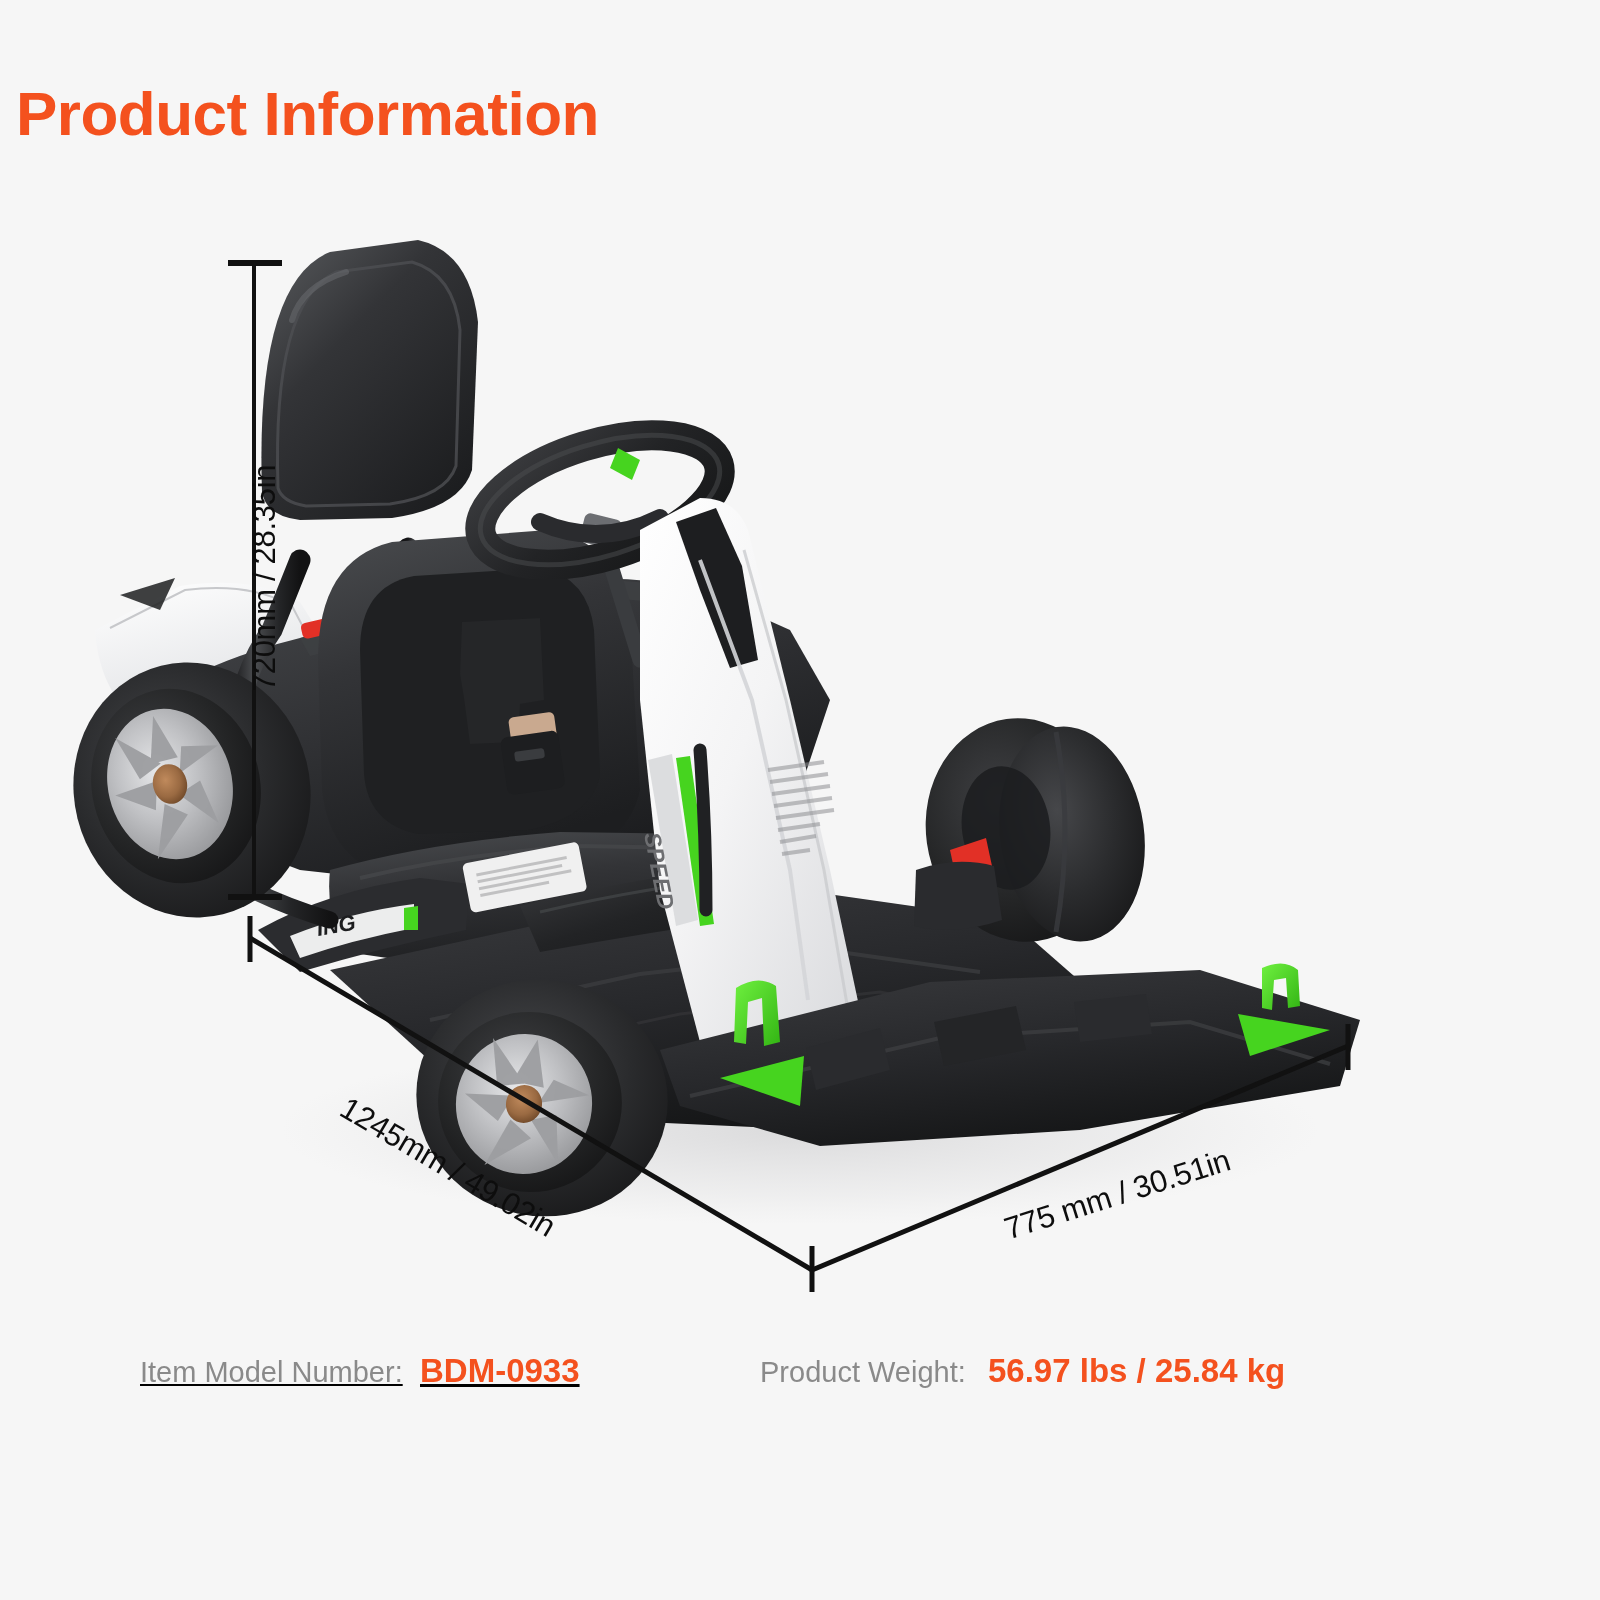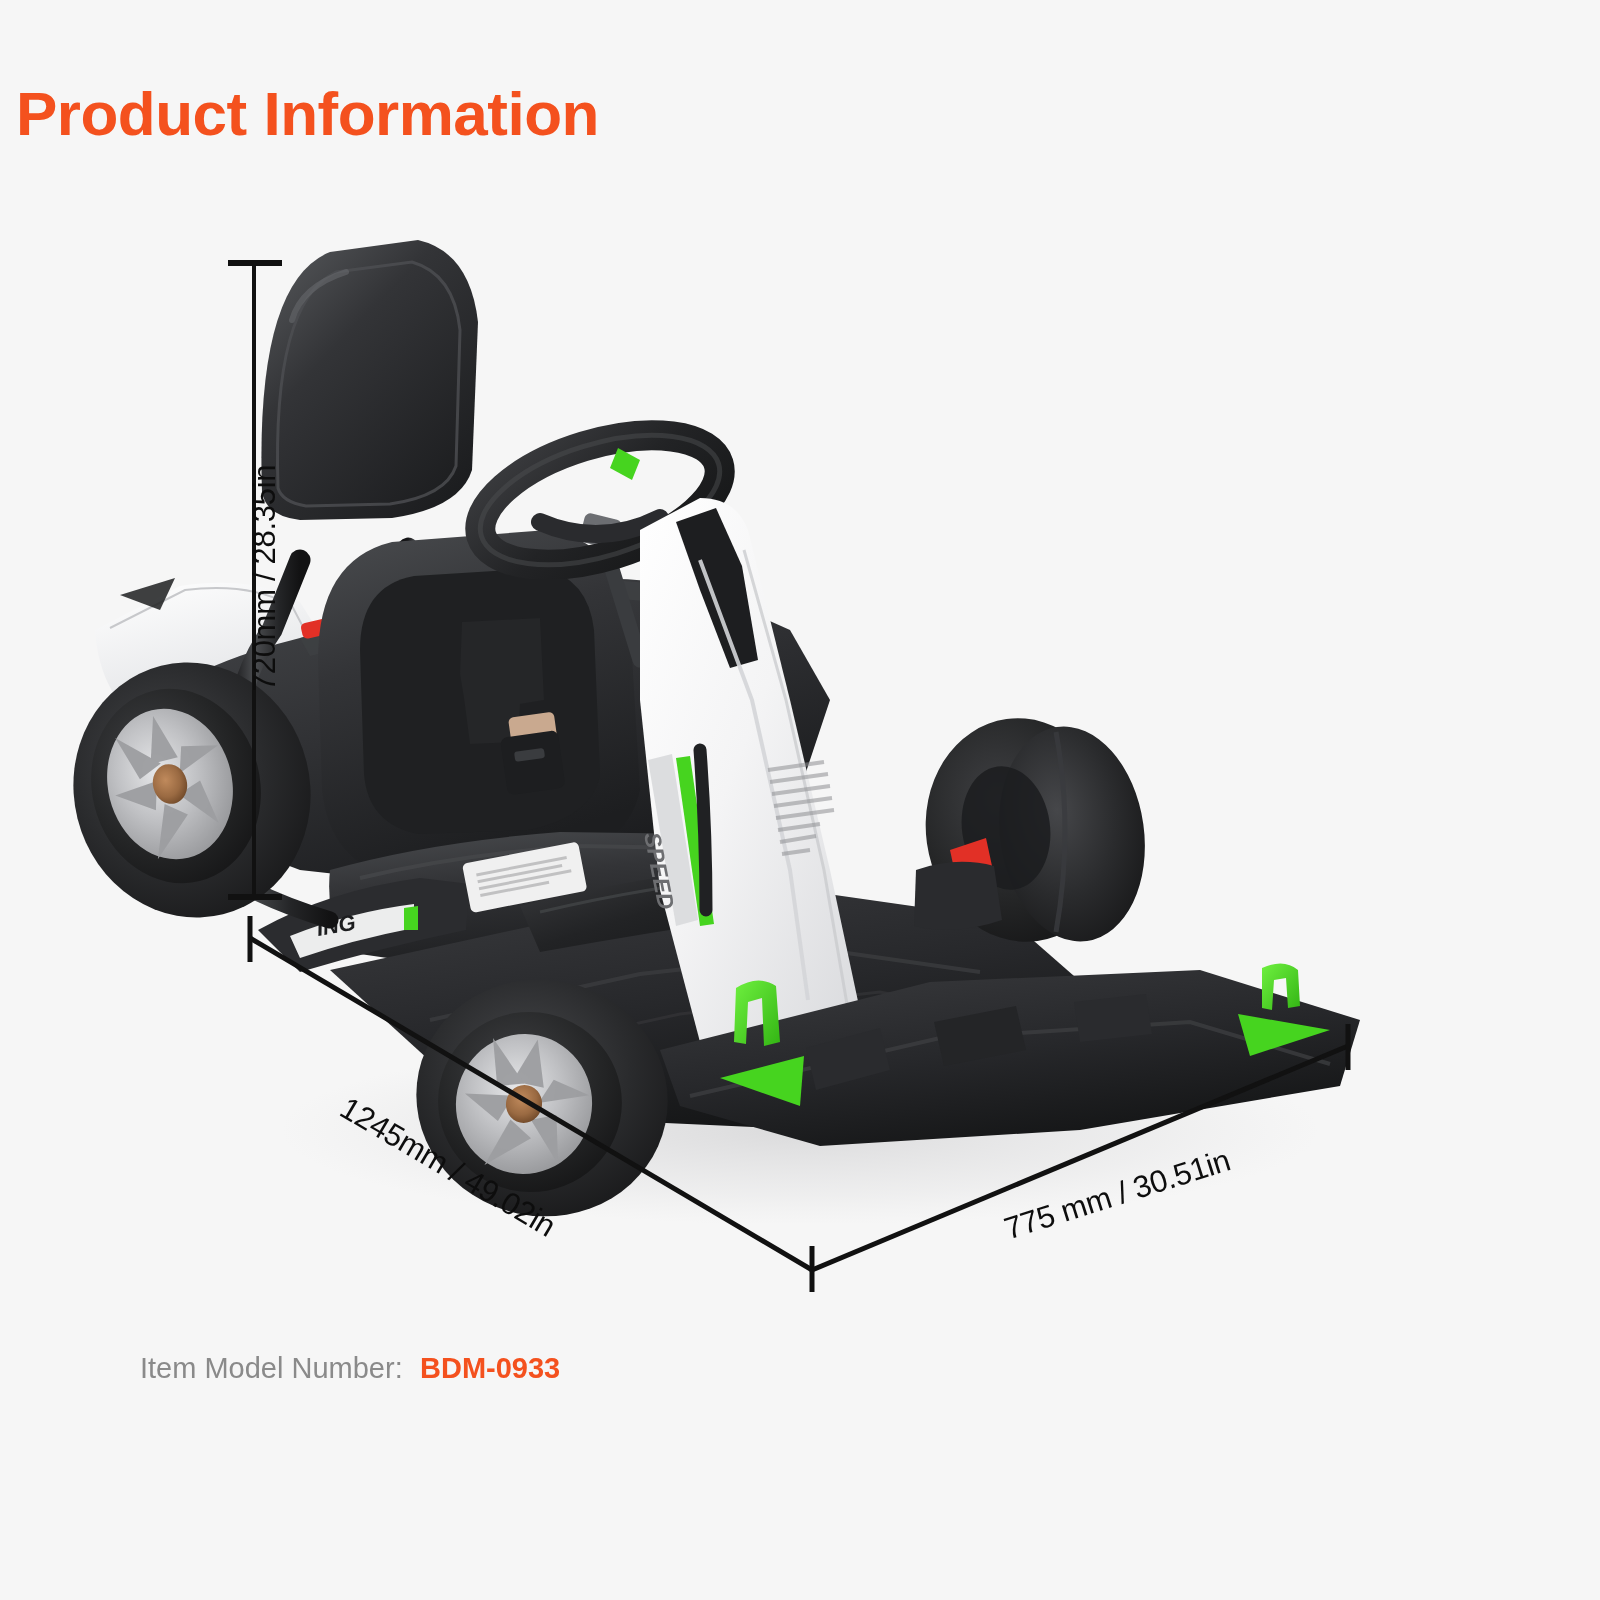--- a/index.html
+++ b/index.html
@@ -83,34 +83,34 @@
     justify-content: flex-start;
     padding-left: 140px;
     box-sizing: border-box;
     gap: 0px;
   }
   .spec-column {
     display: flex;
     flex-direction: column;
     gap: 14px;
   }
-  #spec-col-left { width: 620px; }
+  #spec-col-left { width: 620px; text-decoration: underline; }
   #spec-col-right { width: 700px; }
   .spec-row {
     display: flex;
     align-items: baseline;
   }
   .spec-label {
     font-size: 29px;
     color: #8a8a8a;
     font-weight: normal;
     white-space: nowrap;
   }
   .spec-value {
-    font-size: 29px;
+    font-size: 33px;
     color: #f4511e;
     font-weight: bold;
     white-space: nowrap;
   }
   #spec-col-left .spec-label { width: 280px; }
   #spec-col-right .spec-label { width: 228px; }
 </style>
 </head>
 <body>
 
@@ -432,15 +432,19 @@
 <div id="spec-table">
 
   <div class="spec-column" id="spec-col-left">
     <div class="spec-row">
       <span class="spec-label">Item Model Number:</span>
       <span class="spec-value">BDM-0933</span>
     </div>
   </div>
 
   <div class="spec-column" id="spec-col-right">
+    <div class="spec-row">
+      <span class="spec-label">Product Weight:</span>
+      <span class="spec-value">56.97 lbs / 25.84 kg</span>
+    </div>
   </div>
 
 </div>
 
 </body></html>

